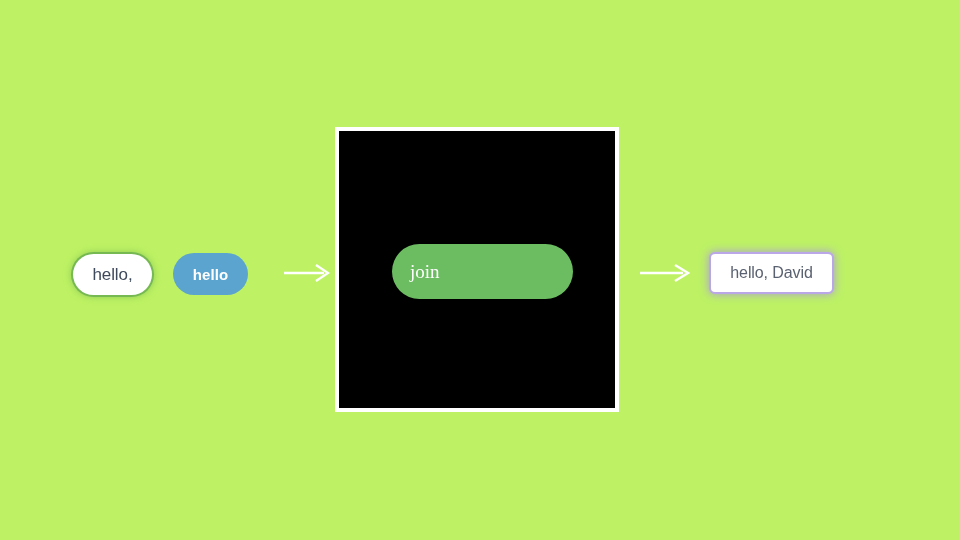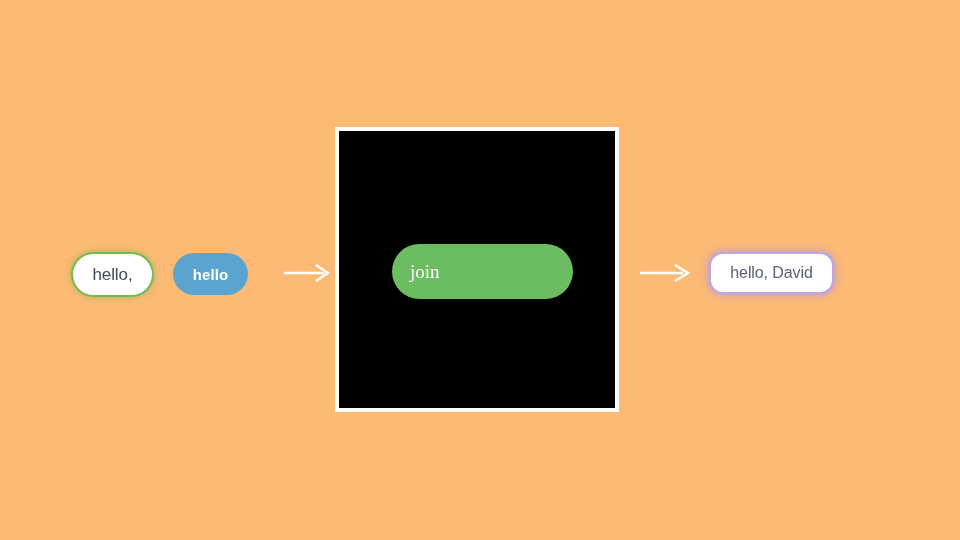--- a/index.html
+++ b/index.html
@@ -12,21 +12,21 @@
     height: 540px;
     position: relative;
     overflow: hidden;
     font-family: "Liberation Sans", sans-serif;
     -webkit-font-smoothing: antialiased;
   }
 
   #stage {
     position: absolute;
     inset: 0;
-    background: #fdba74;
+    background: #bef264;
   }
 
   
   .pill {
     position: absolute;
     display: flex;
     align-items: center;
     justify-content: center;
     box-sizing: border-box;
     white-space: nowrap;
@@ -57,21 +57,21 @@
     font-size: 15px;
     font-weight: bold;
     letter-spacing: 0.1px;
   }
 
   .pill-output {
     left: 711px;
     top: 254px;
     width: 121px;
     height: 38px;
-    border-radius: 12px;
+    border-radius: 4px;
     background: #ffffff;
     color: #5a6170;
     font-size: 16px;
     font-weight: 500;
     letter-spacing: -0.1px;
     box-shadow: 0 0 0 2px #b9a7e8, 0 0 8px 3px rgba(170,145,235,0.75);
   }
 
   
   .arrow {

